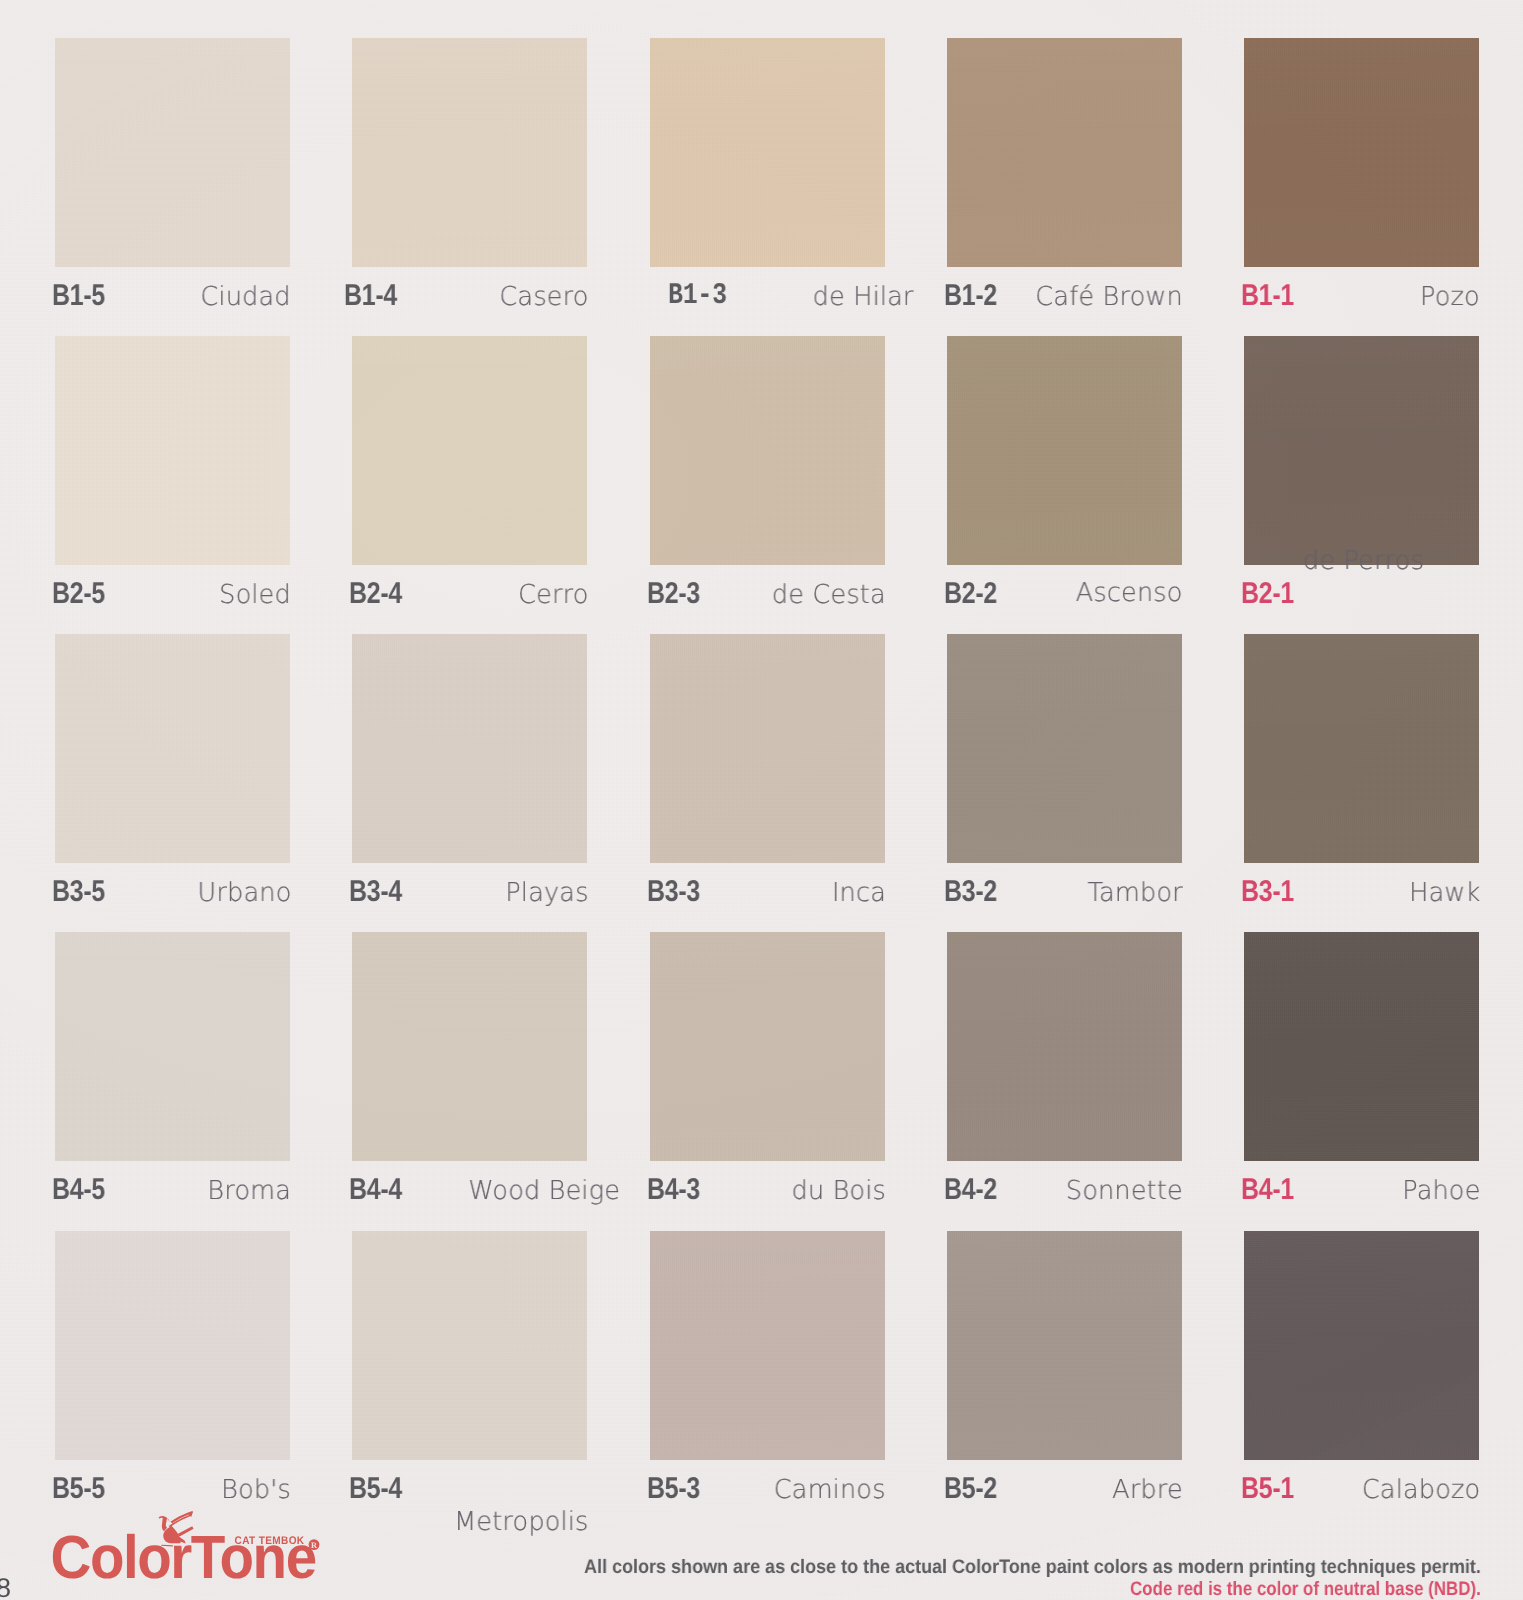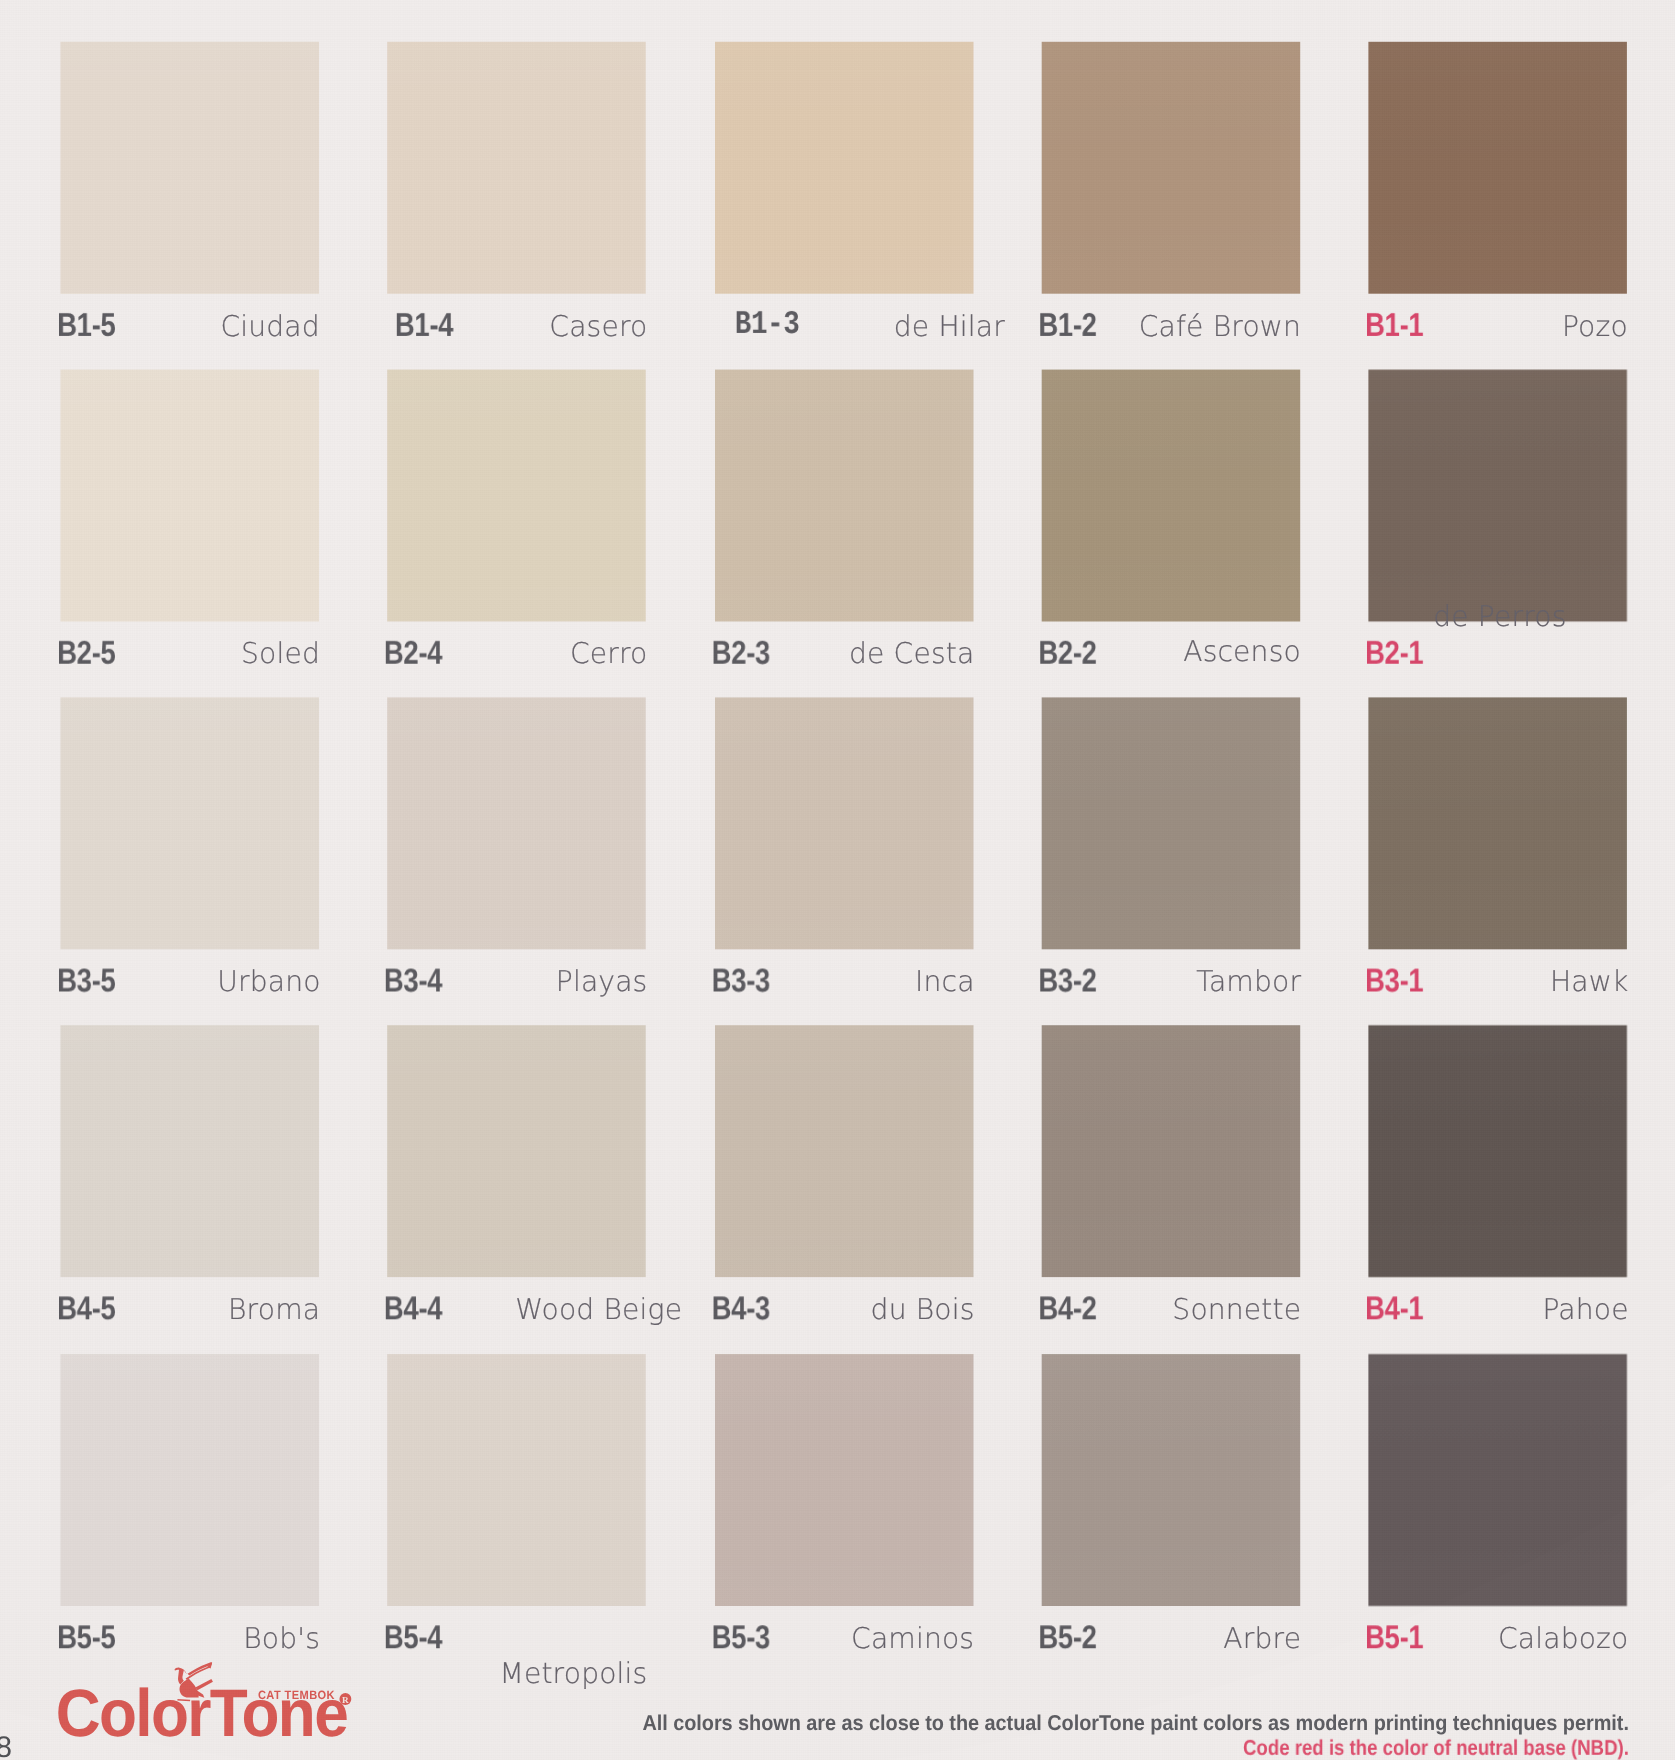--- a/index.html
+++ b/index.html
@@ -56,21 +56,21 @@
 </style>
 </head>
 <body>
 
 <div id="page">
   <div id="grid">
       <div class="swatch" style="left:55px;top:38px;width:235px;height:229px;background:rgb(229,218,206);"></div>
       <div class="cell-code" style="left:52px;top:281px;text-align:right;"><span>B1-5</span></div>
       <div class="cell-name" style="left:55px;top:281px;width:236px;"><span>Ciudad</span></div>
       <div class="swatch" style="left:352.3px;top:38px;width:235px;height:229px;background:rgb(227,212,197);"></div>
-      <div class="cell-code" style="left:359px;top:281px;"><span>B1-4</span></div>
+      <div class="cell-code" style="left:344px;top:281px;"><span>B1-4</span></div>
       <div class="cell-name" style="left:352.3px;top:281px;width:236px;"><span>Casero</span></div>
       <div class="swatch" style="left:649.6px;top:38px;width:235px;height:229px;background:rgb(223,201,176);"></div>
       <div class="cell-code" style="left:668px;top:281px;font-family:Liberation Mono, monospace;"><span>B1-3</span></div>
       <div class="cell-name" style="left:649.6px;top:281px;width:236px;padding-left:28px;"><span>de Hilar</span></div>
       <div class="swatch" style="left:946.9px;top:38px;width:235px;height:229px;background:rgb(176,148,124);"></div>
       <div class="cell-code" style="left:943.9px;top:281px;"><span>B1-2</span></div>
       <div class="cell-name" style="left:946.9px;top:281px;width:236px;"><span>Café Brown</span></div>
       <div class="swatch" style="left:1244.2px;top:38px;width:235px;height:229px;background:rgb(139,108,88);"></div>
       <div class="cell-code nbd" style="left:1241.2px;top:281px;"><span>B1-1</span></div>
       <div class="cell-name" style="left:1244.2px;top:281px;width:236px;"><span>Pozo</span></div>

